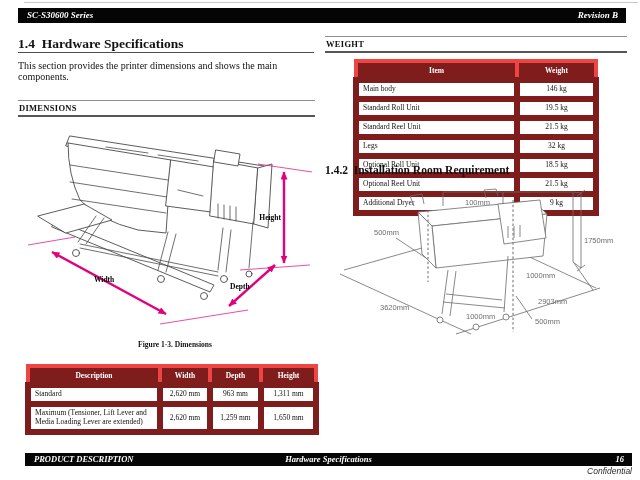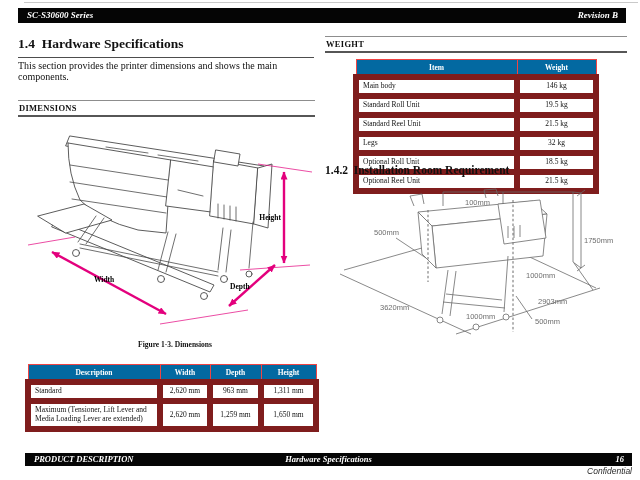--- a/index.html
+++ b/index.html
@@ -6,32 +6,32 @@
   #page{position:relative;width:640px;height:480px;background:#ffffff;overflow:hidden;
         font-family:"Liberation Serif",serif;color:#111;}
   .topline{position:absolute;left:24px;top:2px;width:614px;height:1px;background:#c9c9c9;}
   .bar{position:absolute;background:#050505;color:#fff;font-style:italic;font-weight:bold;}
   .bar-header{left:18px;top:8px;width:608px;height:15px;font-size:9px;line-height:15px;}
   .bar-footer{left:25px;top:453px;width:607px;height:13px;font-size:8.5px;line-height:13px;}
   .bar .bl{position:absolute;left:9px;top:0;}
   .bar .bc{position:absolute;left:0;right:0;top:0;text-align:center;}
   .bar .br{position:absolute;right:8px;top:0;}
   .sec-title{position:absolute;left:18px;top:36px;width:296px;font-size:13.5px;font-weight:bold;
-             white-space:pre;padding-bottom:5px;border-bottom:1.5px solid #4d4d4d;}
+             white-space:pre;border-bottom:1.5px solid #4d4d4d;}
   .intro{position:absolute;left:18px;top:60px;width:300px;font-size:10px;}
   .h2{position:absolute;font-size:11.5px;font-weight:bold;white-space:pre;}
   .h2-dim{left:18px;top:79px;}
   .h2-inst{left:325px;top:164px;}
   .ruledhead{position:absolute;font-size:8.5px;font-weight:bold;letter-spacing:.3px;
              border-top:1px solid #8d8d8d;border-bottom:2px solid #565656;padding:1.5px 0 2px 1px;}
   .dims-head{left:18px;top:100px;width:296px;}
   .weight-head{left:325px;top:36px;width:301px;}
   table{border-collapse:collapse;position:absolute;font-size:7.5px;table-layout:fixed;}
   table{border:1.5px solid #000;}
-  th{background:#0369a1;color:#fff;font-weight:bold;border:1px solid #ef4444;padding:2.5px 3px;text-align:center;}
+  th{background:#7f1d1d;color:#fff;font-weight:bold;border:4px solid #ef4444;padding:2.5px 3px;text-align:center;}
   td{border:6px solid #7f1d1d;padding:2.2px 4px;vertical-align:middle;line-height:1.15;}
   td.num{text-align:center;}
   .dim-table{left:25px;top:364px;width:288px;}
   .weight-table{left:353px;top:59px;width:240px;}
   .figwrap{position:absolute;}
   .fig3{left:18px;top:120px;width:297px;height:218px;}
   .fig4{left:338px;top:186px;width:290px;height:156px;}
   .figcap{position:absolute;font-size:7.5px;font-weight:bold;text-align:center;}
   .cap3{left:55px;top:340px;width:240px;}
   .cap4{left:338px;top:345px;width:280px;}
@@ -180,20 +180,24 @@
       <td class="num">32 kg</td>
     </tr>
     <tr>
       <td>Optional Roll Unit</td>
       <td class="num">18.5 kg</td>
     </tr>
     <tr>
       <td>Optional Reel Unit</td>
       <td class="num">21.5 kg</td>
     </tr>
+    <tr>
+      <td>Additional Dryer</td>
+      <td class="num">9 kg</td>
+    </tr>
   </tbody>
     </table>
 
   <div class="h2 h2-inst">1.4.2  Installation Room Requirement</div>
 
   <div class="figwrap fig4">
     <svg width="290" height="156" viewBox="0 0 290 156">
 
       <g>
         <polyline class="art4line" points="105,20 105,6 235,6 235,76"></polyline>

